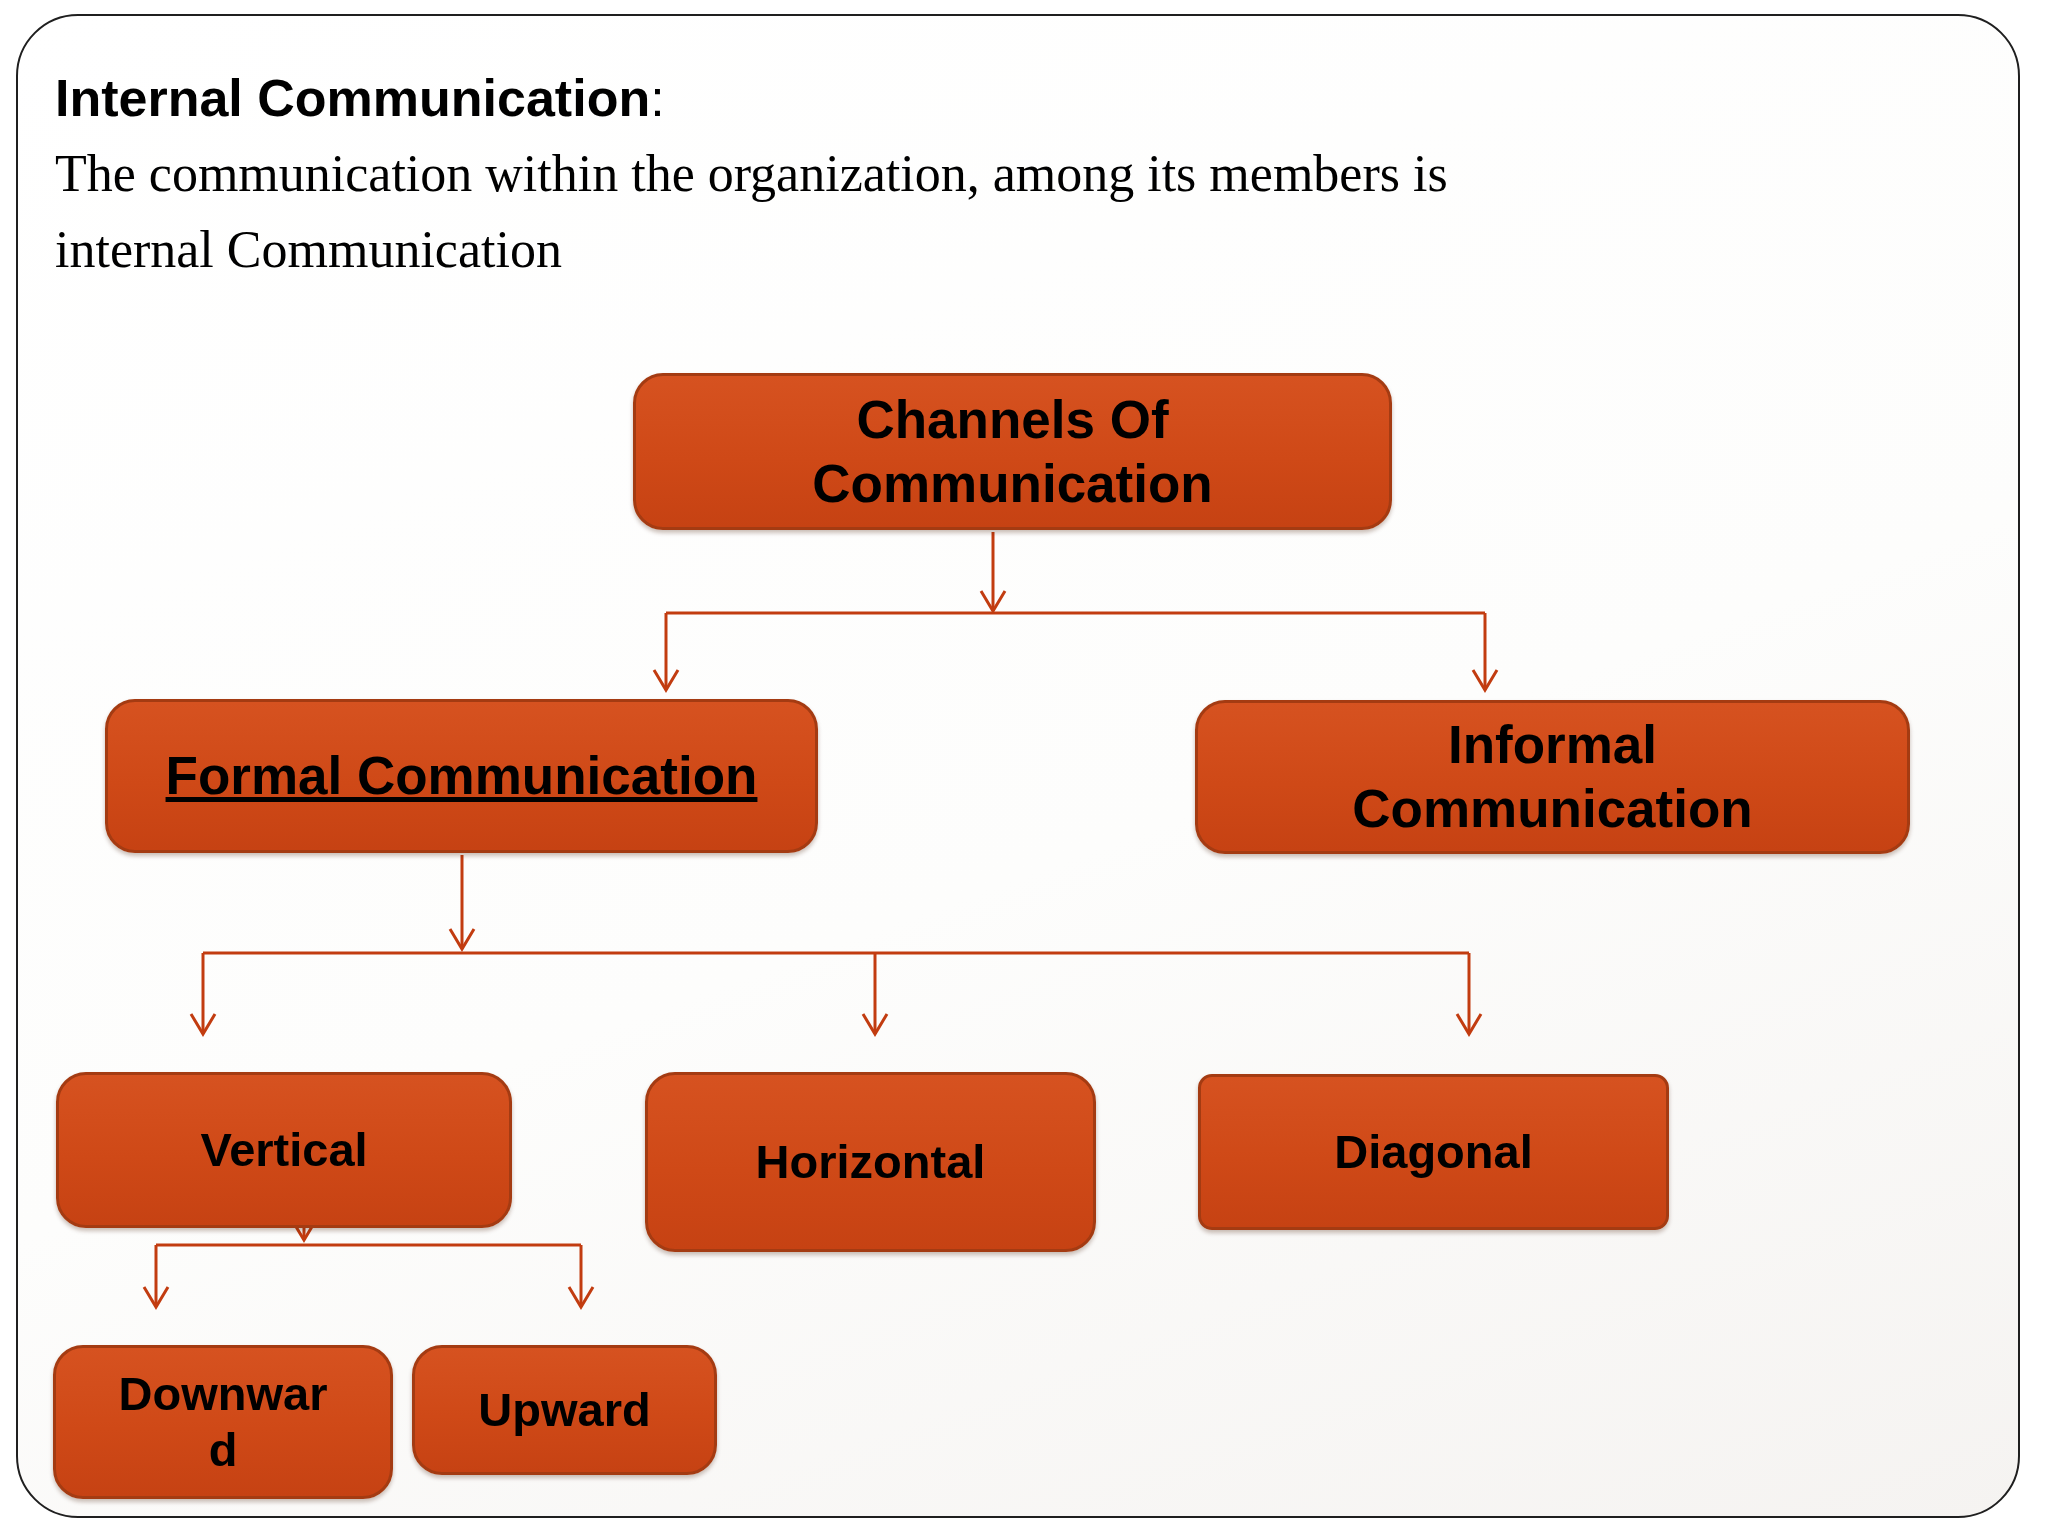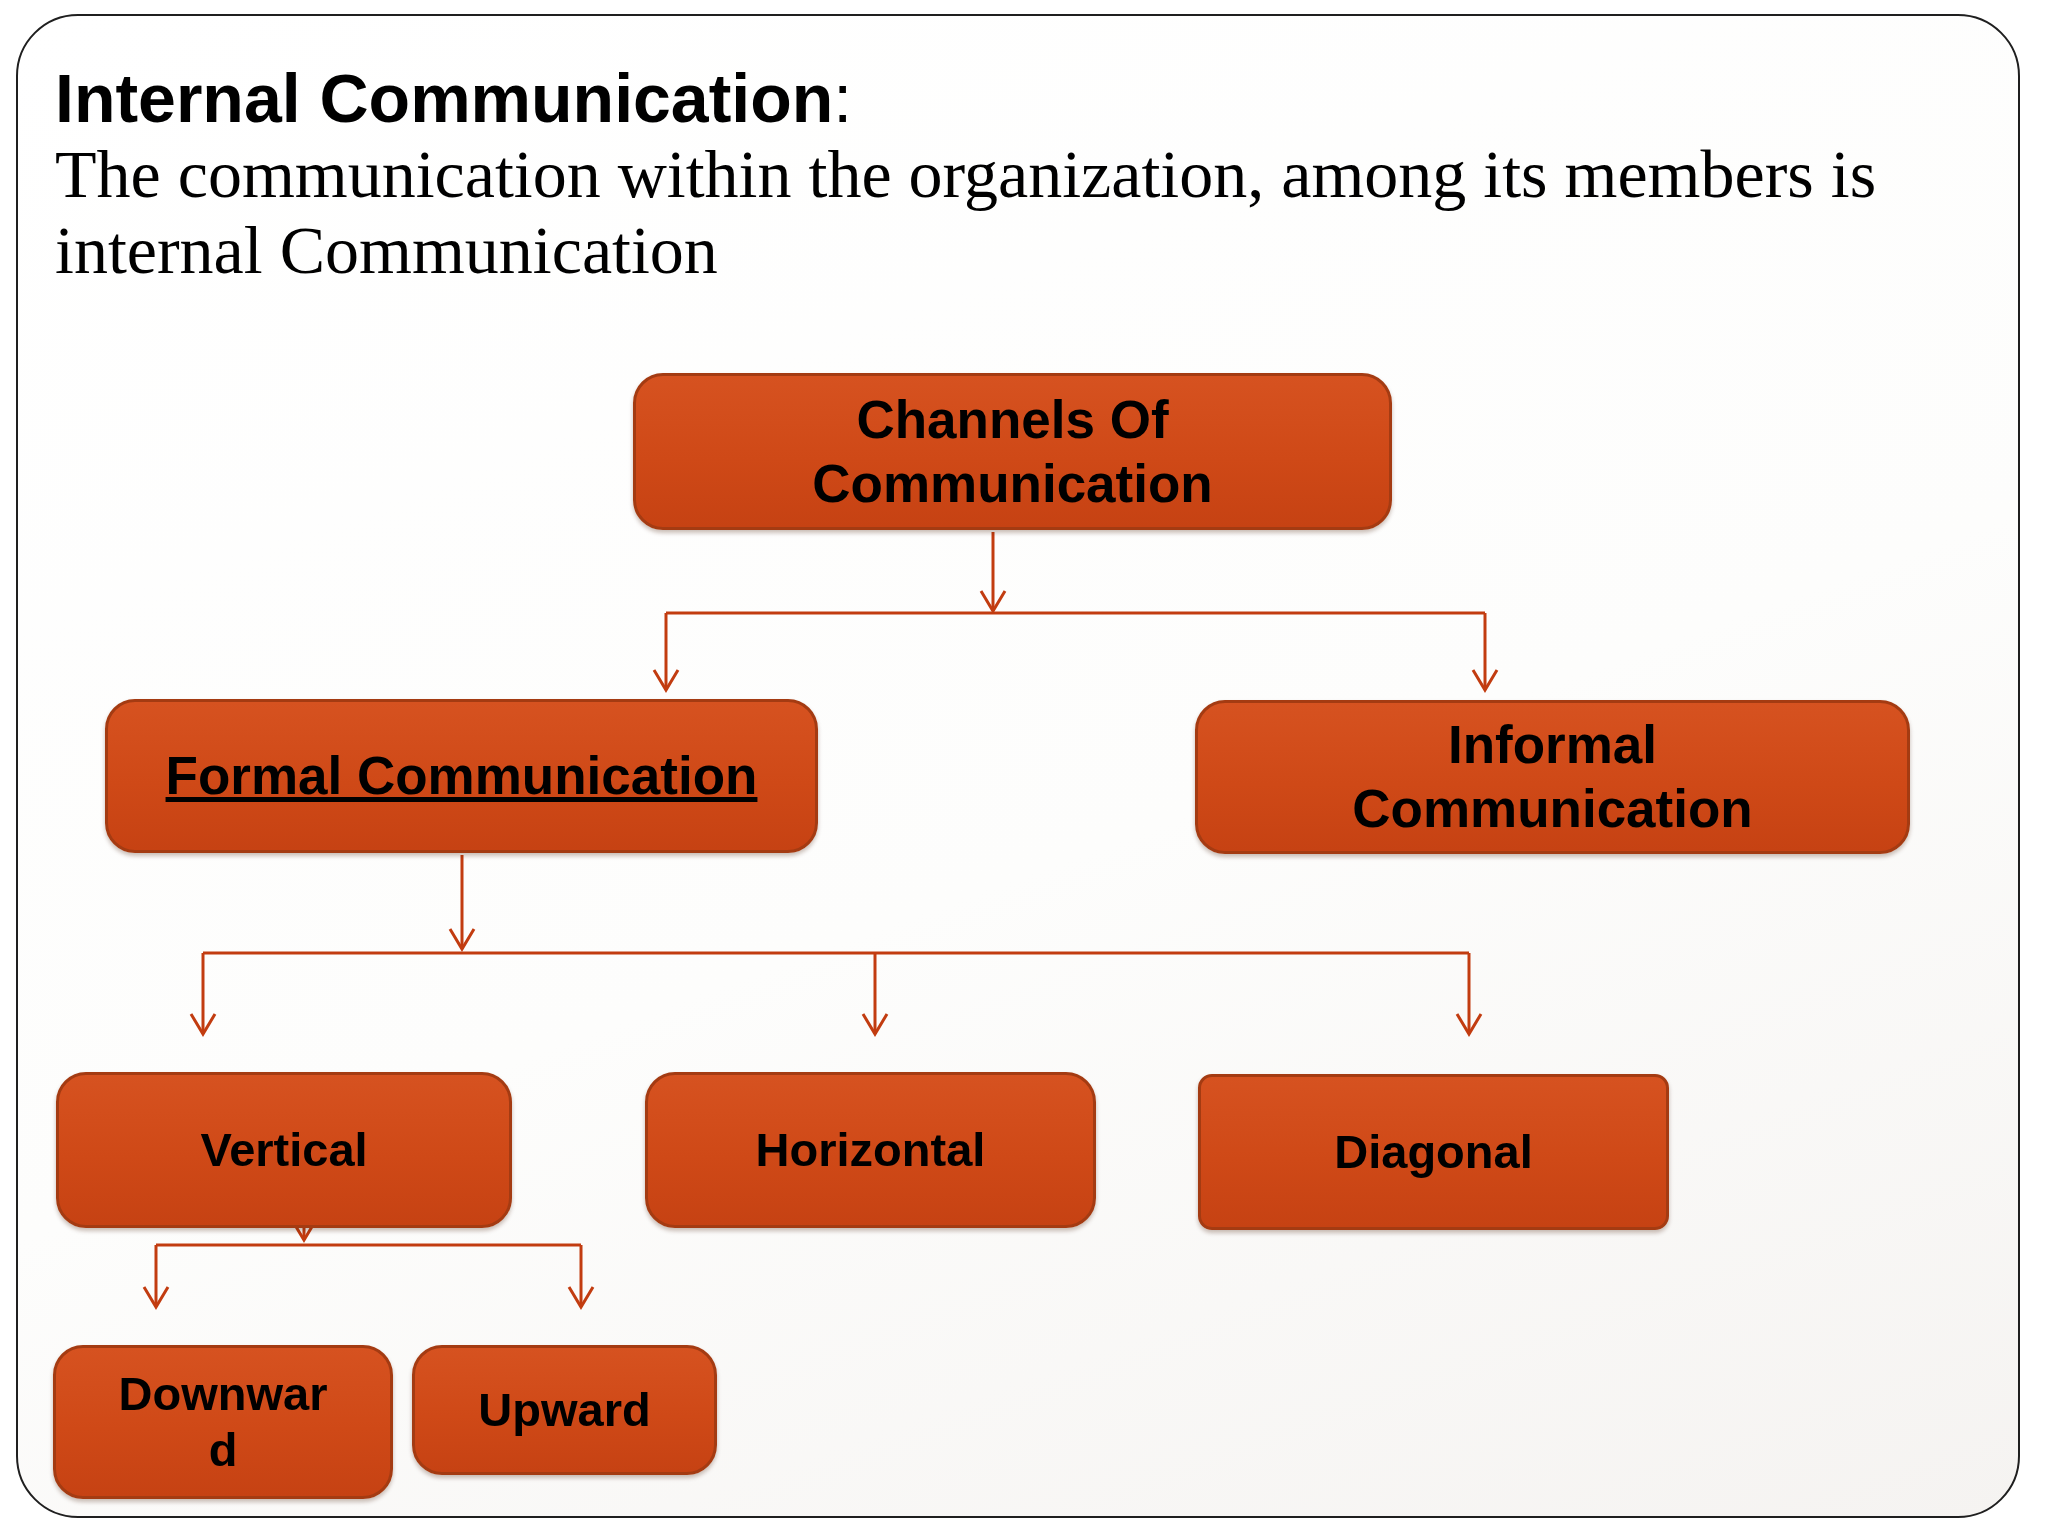--- a/index.html
+++ b/index.html
@@ -4,36 +4,36 @@
 <style>
   html,body{margin:0;padding:0;background:#ffffff;}
   body{width:2048px;height:1536px;position:relative;overflow:hidden;
        font-family:"Liberation Sans",sans-serif;color:#000;}
   .stage{position:absolute;left:0;top:0;width:2048px;height:1536px;}
   .frame{position:absolute;left:16px;top:14px;width:2004px;height:1504px;
          border:2px solid #1f1f1f;border-radius:62px;box-sizing:border-box;
          background:linear-gradient(160deg,#ffffff 0%,#fdfdfc 55%,#f5f3f1 100%);}
   .connectors{position:absolute;left:0;top:0;width:2048px;height:1536px;}
   .title-block{position:absolute;left:55px;top:60px;width:1900px;
-               font-size:68px;line-height:76px;}
+               font-size:52px;line-height:76px;}
   .title-block b{font-weight:bold;}
   .title-body{white-space:pre-line;font-family:Liberation Serif, serif;}
   .box{position:absolute;display:flex;align-items:center;justify-content:center;
        text-align:center;box-sizing:border-box;
        background:linear-gradient(180deg,#d65220 0%,#cf4917 55%,#c64213 100%);
        border:3px solid #a43b12;border-radius:30px;
        font-weight:bold;line-height:1.2;white-space:pre-line;
        box-shadow:0 3px 4px rgba(70,25,5,0.28);}
   .fs-big{font-size:53px;}
   .fs-sml{font-size:47px;margin-top:32px;}
   #b-channels  {left:621px; top:373px; width:759px;height:157px;margin-left:12px;}
   #b-formal    {left:105px; top:699px; width:713px;height:154px;text-decoration:underline;}
   #b-informal  {left:1195px;top:700px; width:715px;height:154px;}
   #b-vertical  {left:56px;  top:1040px;width:456px;height:156px;}
-  #b-horizontal{left:645px; top:1040px;width:451px;height:156px;}
+  #b-horizontal{left:645px; top:1040px;width:451px;height:180px;}
   #b-diagonal  {left:1198px;top:1042px;width:471px;height:156px;border-radius:14px;}
   #b-downward  {left:53px;  top:1313px;width:340px;height:154px;}
   #b-upward    {left:412px; top:1313px;width:305px;height:130px;}
 </style>
 </head>
 <body>
 
 <div class="stage">
 
   <div class="frame"></div>

